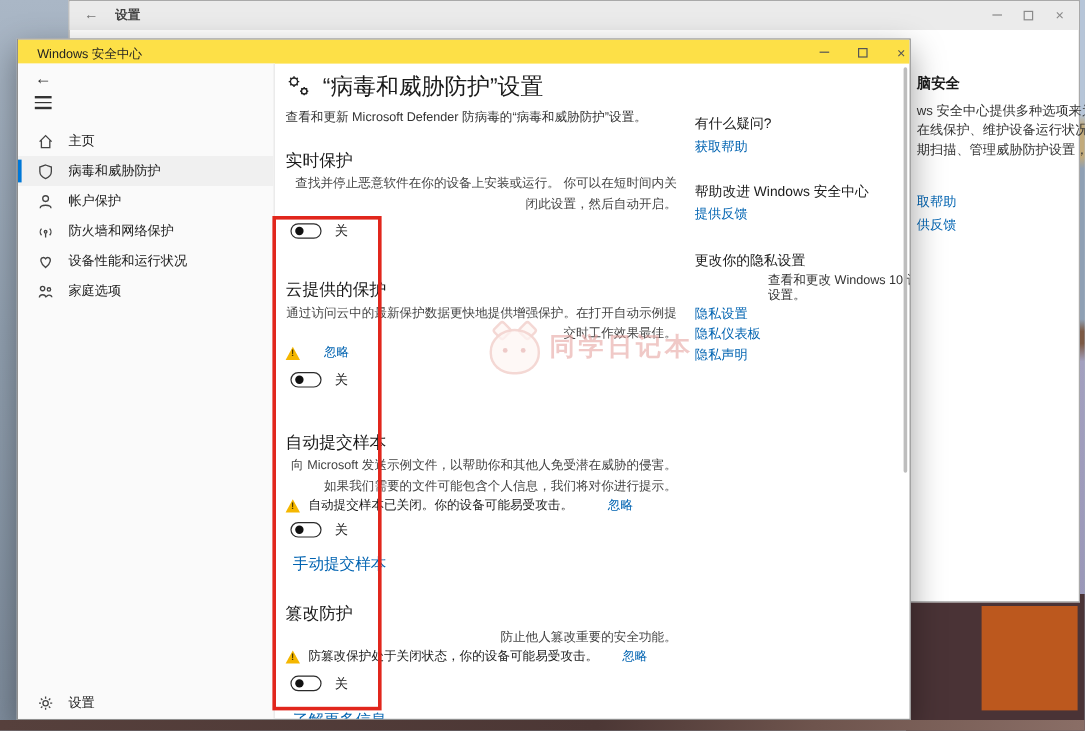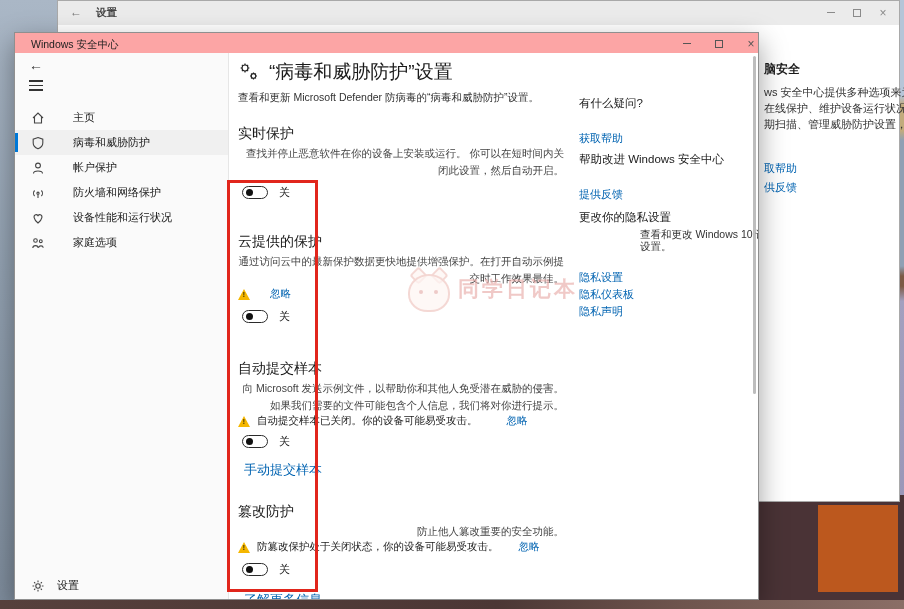--- a/index.html
+++ b/index.html
@@ -27,33 +27,33 @@
   .glyph-min { width:8px; height:1px; background:#8a8a8a; }
   .glyph-max { width:8px; height:8px; border:1px solid #8a8a8a; }
   .glyph-close { font-size:12px; color:#8a8a8a; line-height:1; }
   .bg-panel-heading { left:706px; top:60px; position:absolute; font-size:12px; font-weight:bold; color:#1a1a1a; white-space:nowrap; }
   .bg-panel-line { left:706px; position:absolute; font-size:11px; color:#333; white-space:nowrap; }
   .bg-link { position:absolute; left:706px; font-size:11px; color:#0063b1; white-space:nowrap; }
 
   
   .main-window { left:14px; top:32px; width:745px; height:568px; background:#fff;
     border:1px solid #8f8f8f; box-shadow:0 10px 26px rgba(0,0,0,.38); z-index:3; overflow:hidden; }
-  .mw-titlebar { position:absolute; left:0; top:0; width:100%; height:20px; background:#fca5a5; }
+  .mw-titlebar { position:absolute; left:0; top:0; width:100%; height:20px; background:#fde047; }
   .mw-title { position:absolute; left:16px; top:5px; font-size:10.5px; color:#222; }
   .mw-controls { position:absolute; top:3px; left:664px; display:flex; gap:16px; }
   .mw-controls .glyph-min{background:#555;} .mw-controls .glyph-max{border-color:#555;} .mw-controls .glyph-close{color:#555;}
 
   
   .sidebar { position:absolute; left:0; top:20px; width:214px; height:548px;
     background:#fafafa; border-right:1px solid #e6e6e6; }
   .sb-back { position:absolute; left:14px; top:4px; font-size:14px; color:#333; }
   .hamburger { position:absolute; left:14px; top:27px; width:14px; height:11px; }
   .hamburger span { display:block; height:1.6px; background:#333; margin-bottom:3px; }
   .nav { position:absolute; left:0; top:52px; width:100%; }
-  .nav-item { height:25px; display:flex; align-items:center; gap:28px; padding-left:16px;
+  .nav-item { height:25px; display:flex; align-items:center; gap:12px; padding-left:16px;
     font-size:11px; color:#1a1a1a; position:relative; cursor:default; }
   .nav-item.selected { background:#f0f0f0; }
   .nav-item.selected::before { content:""; position:absolute; left:0; top:3px; bottom:3px; width:3px; background:#0078d7; }
   .nav-icon { width:14px; height:14px; flex:none; }
   .nav-icon svg { width:14px; height:14px; stroke:#444; fill:none; stroke-width:1.1; }
   .sb-settings { position:absolute; left:16px; bottom:8px; display:flex; gap:12px; align-items:center; font-size:11px; color:#1a1a1a; }
 
   
   .mw-scrollbar { position:absolute; right:2px; top:23px; width:3px; height:338px; background:#bdbdbd; border-radius:2px; }
 
@@ -69,21 +69,21 @@
               border-bottom:11px solid #f5b700; position:relative; flex:none; }
   .warn-tri::after { content:"!"; position:absolute; left:-1.5px; top:1.5px; font-size:8px; font-weight:bold; color:#4d3a00; }
   .dismiss { color:#0063b1; margin-left:13px; cursor:pointer; }
   .toggle-row { position:absolute; left:227px; display:flex; align-items:center; gap:11px; font-size:11px; color:#1a1a1a; }
   .toggle { width:26px; height:13px; border:1px solid #2b2b2b; border-radius:8px; background:#fff; position:relative; flex:none; cursor:pointer; }
   .toggle::after { content:""; position:absolute; left:3px; top:2px; width:7px; height:7px; border-radius:50%; background:#111; }
   .blue-link { position:absolute; left:229px; font-size:13px; color:#0063b1; white-space:nowrap; cursor:pointer; }
 
   
   .aside-title { position:absolute; left:564px; font-size:11.5px; color:#1a1a1a; white-space:nowrap; }
-  .aside-link  { position:absolute; left:564px; font-size:11px; color:#0063b1; white-space:nowrap; cursor:pointer;margin-top:16px; }
+  .aside-link  { position:absolute; left:564px; font-size:11px; color:#0063b1; white-space:nowrap; cursor:pointer; }
   .aside-body  { position:absolute; left:588px; width:174px; font-size:10.5px; line-height:12px; color:#333;margin-left:37px; }
 
   
   .watermark { left:406px; top:264px; z-index:4; display:flex; align-items:center; pointer-events:none; }
   .wm-cat { width:46px; height:50px; position:relative; opacity:.55; }
   .wm-head { position:absolute; left:2px; top:10px; width:42px; height:38px; border-radius:50% 50% 46% 46%;
              background:rgba(252,238,232,.75); border:2px solid rgba(233,176,170,.9); }
   .wm-ear { position:absolute; width:13px; height:13px; background:rgba(252,238,232,.75);
             border:2px solid rgba(233,176,170,.9); transform:rotate(45deg); top:5px; border-radius:3px; }
   .wm-ear.l{left:6px;} .wm-ear.r{left:27px;}

